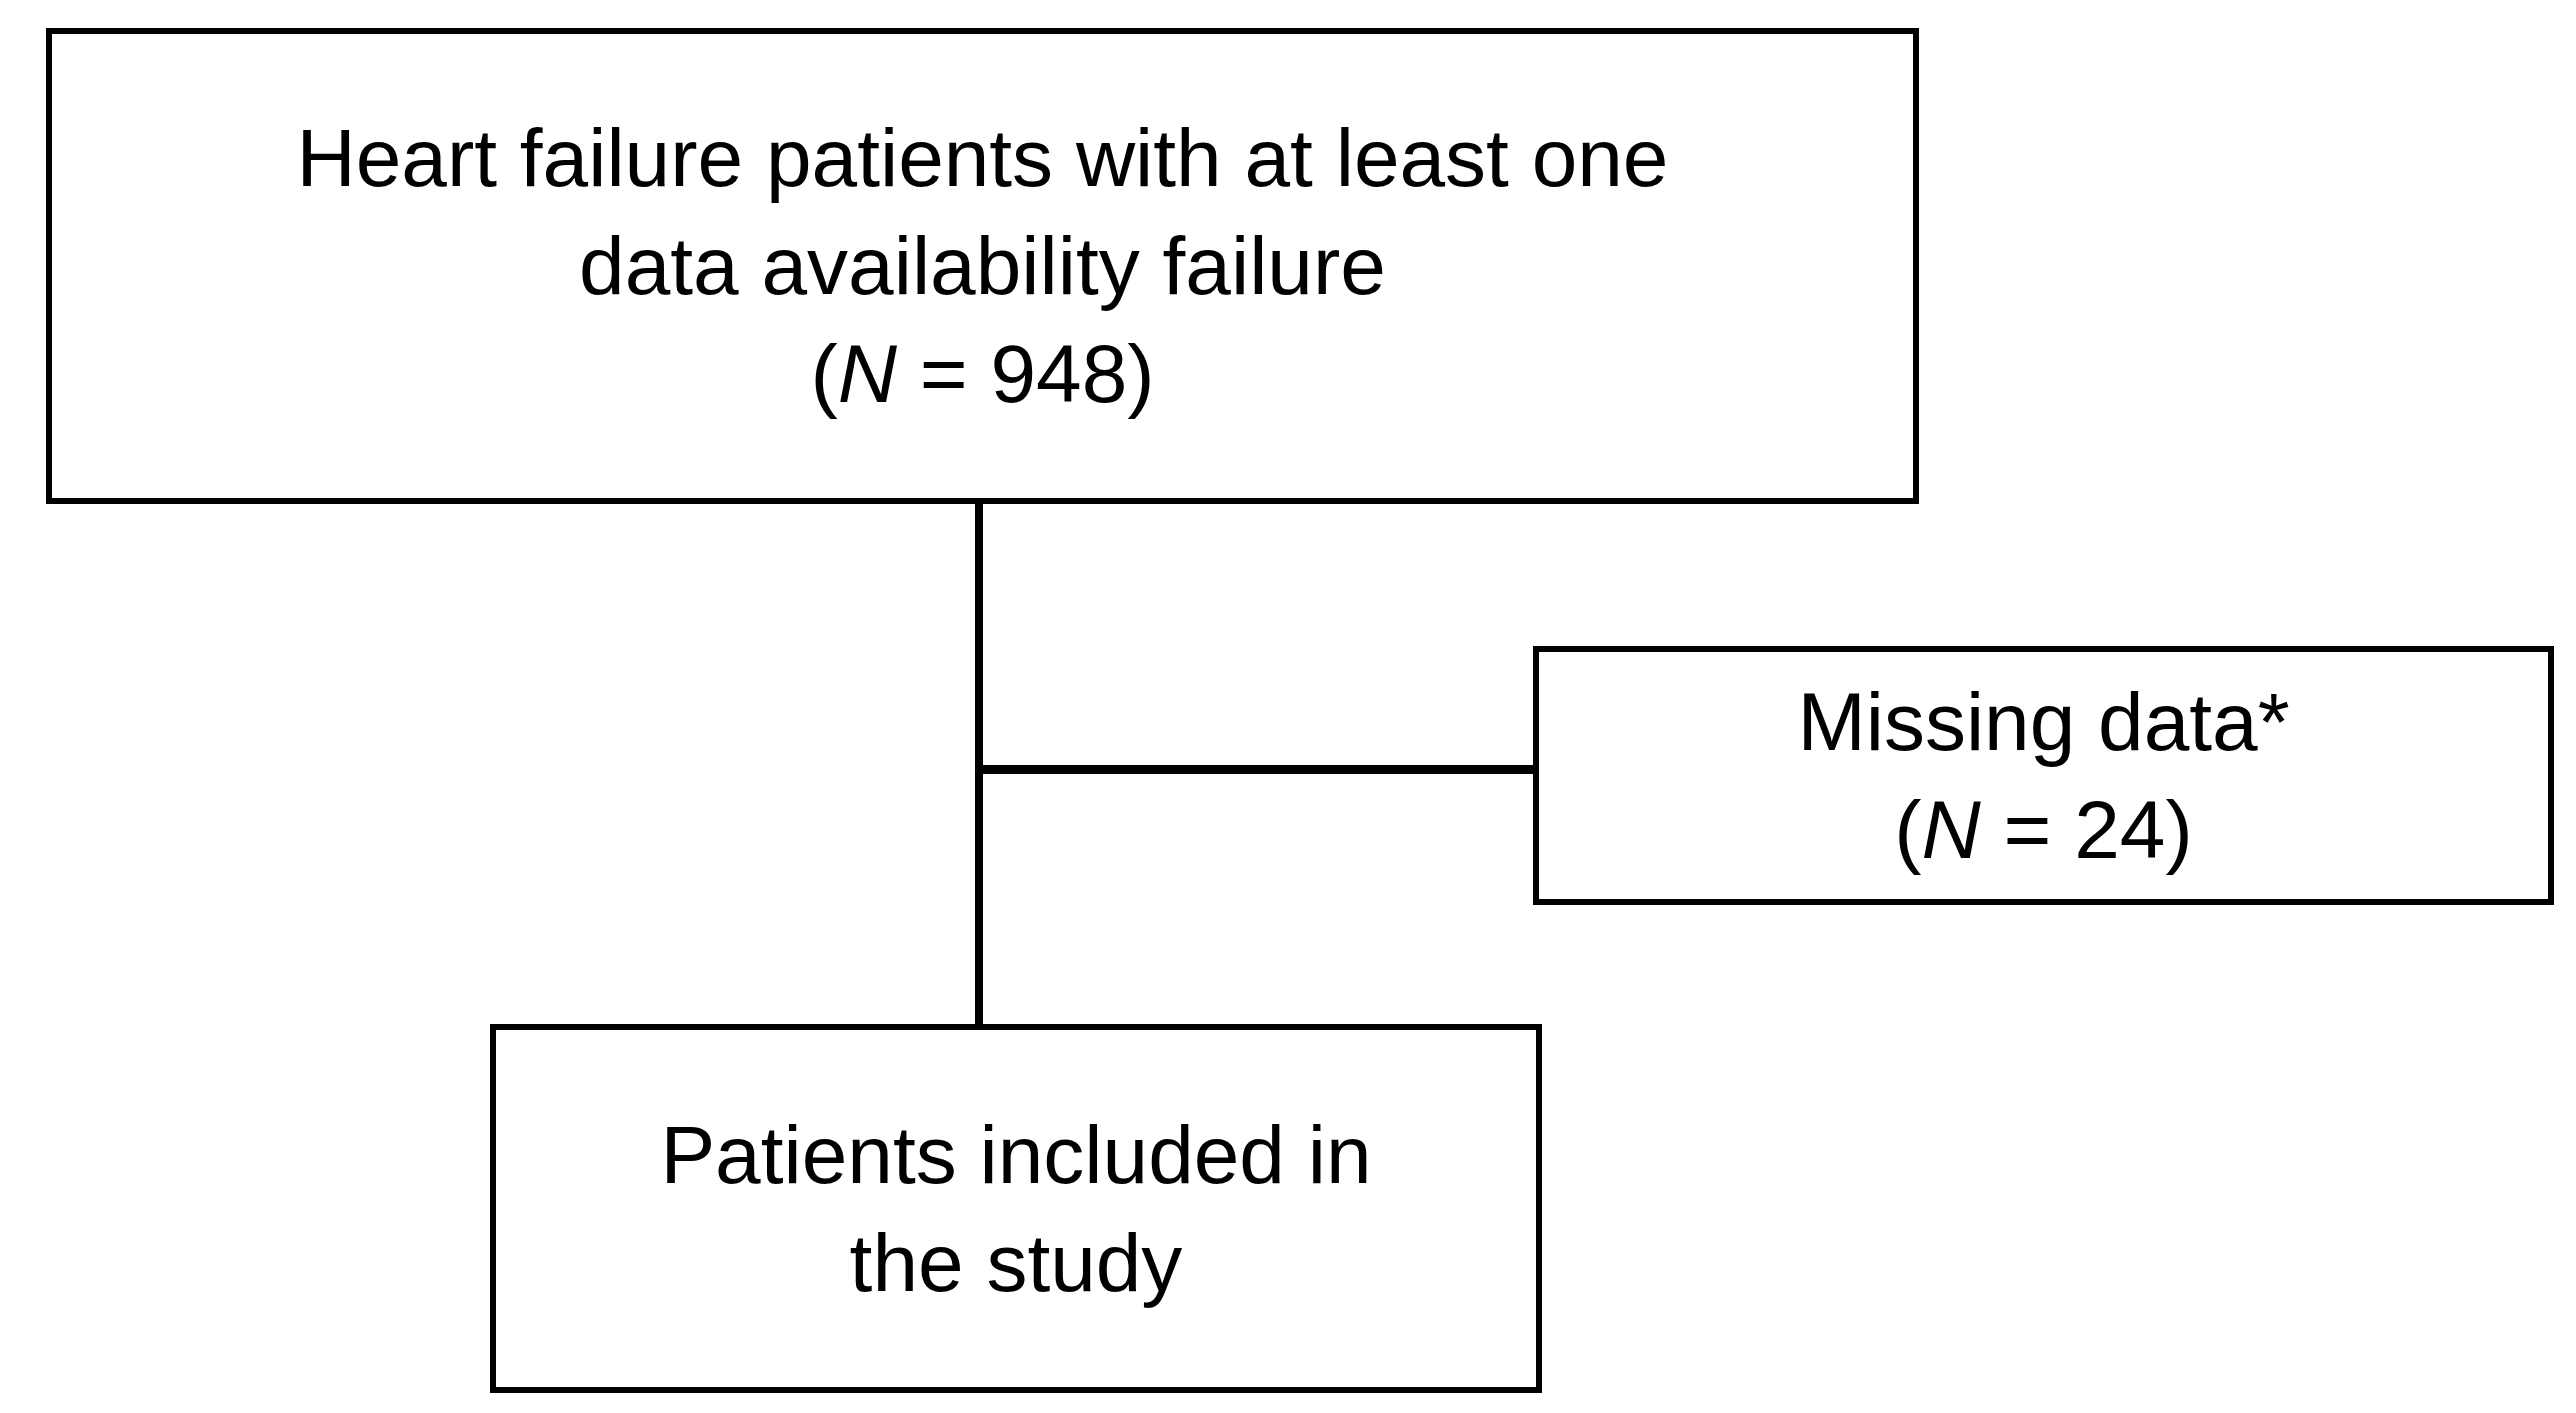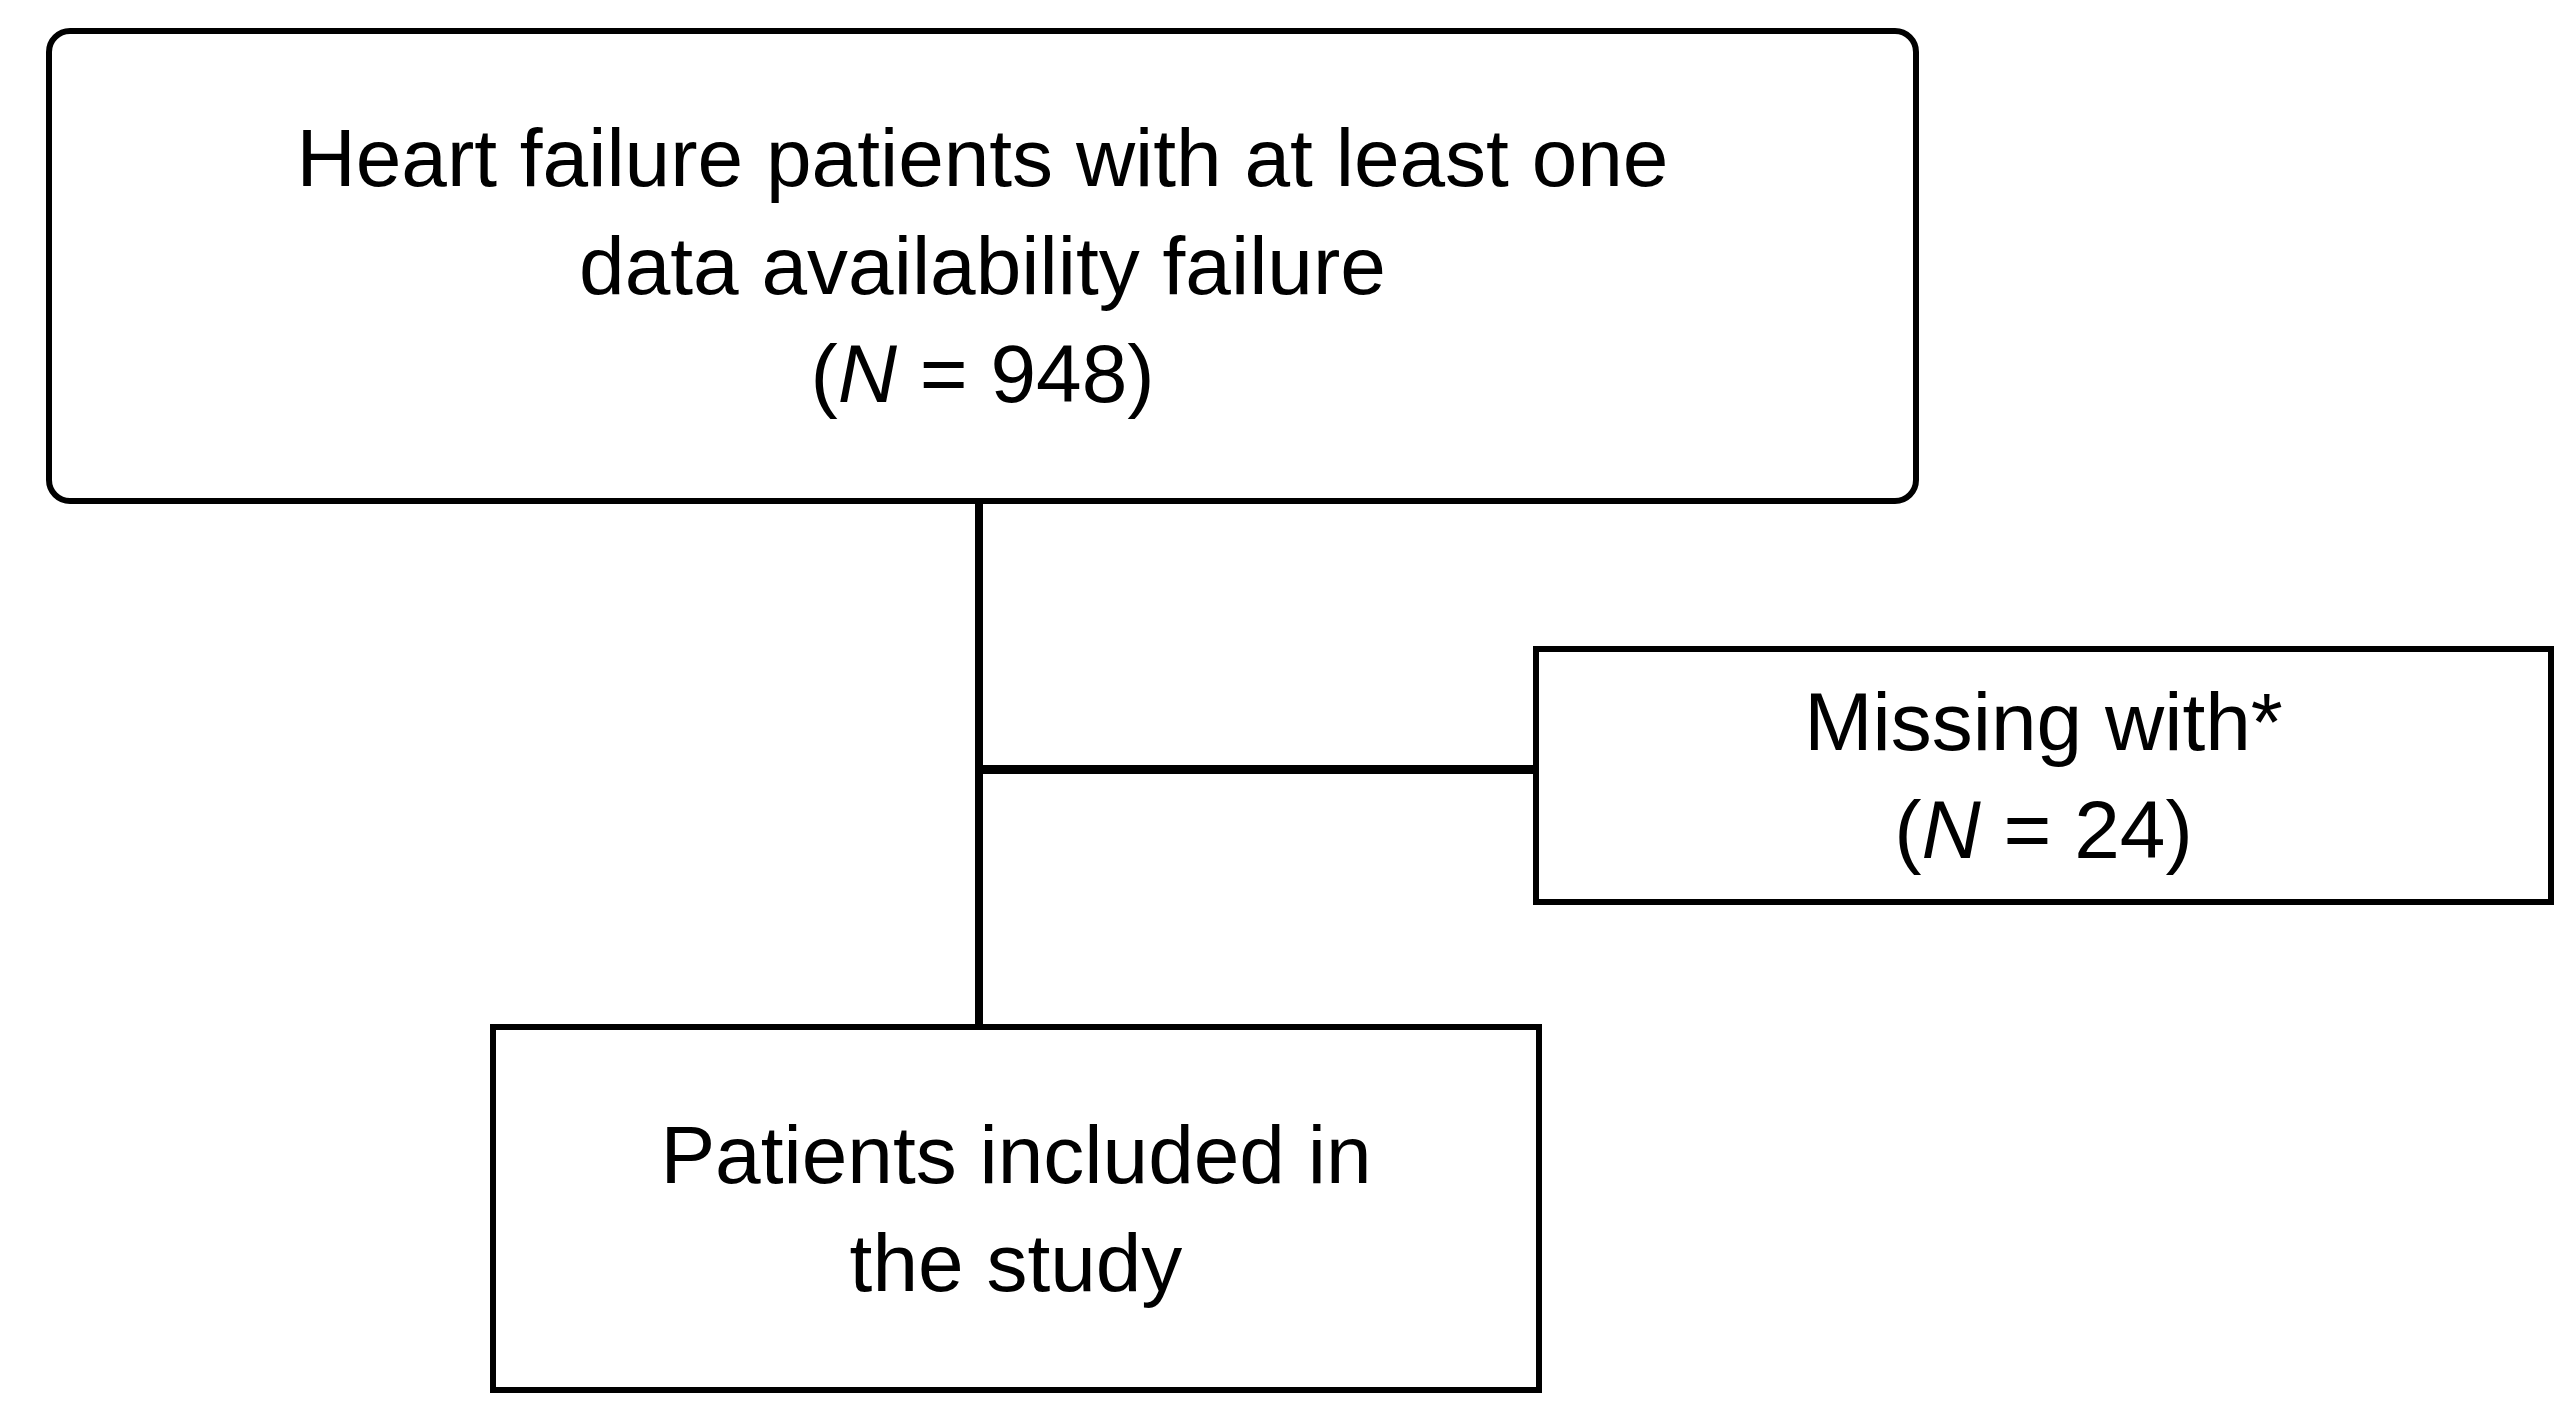--- a/index.html
+++ b/index.html
@@ -35,21 +35,21 @@
     color: #000000;
   }
   .nvar {
     font-style: italic;
   }
   .connector {
     position: absolute;
     background: #000000;
     z-index: 1;
   }
-  #top-box      { left: 46px;   top: 27.5px;   width: 1873px; height: 476px; border-radius: 24px; }
+  #top-box      { left: 46px;   top: 27.5px;   width: 1873px; height: 476px; }
   #missing-box  { left: 1533px; top: 646px;  width: 1021px; height: 259px; }
   #included-box { left: 490px;  top: 1024px; width: 1052px; height: 369px; }
   #connector-vertical   { left: 975px; top: 504px; width: 8.2px;   height: 522px; }
   #connector-horizontal { left: 975px; top: 765px; width: 560px; height: 9.2px; }
 </style>
 </head>
 <body>
 
 <div id="canvas">
 
@@ -57,21 +57,21 @@
 
   <div class="connector" id="connector-horizontal"></div>
 
   <div class="box" id="top-box">
     <div class="line">Heart failure patients with at least one</div>
     <div class="line">data availability failure</div>
     <div class="line"><span>(</span><span class="nvar">N</span><span> = 948)</span></div>
   </div>
 
   <div class="box" id="missing-box">
-    <div class="line">Missing with*</div>
+    <div class="line">Missing data*</div>
     <div class="line"><span>(</span><span class="nvar">N</span><span> = 24)</span></div>
   </div>
 
   <div class="box" id="included-box">
     <div class="line">Patients included in</div>
     <div class="line">the study</div>
   </div>
 
 </div>
 

